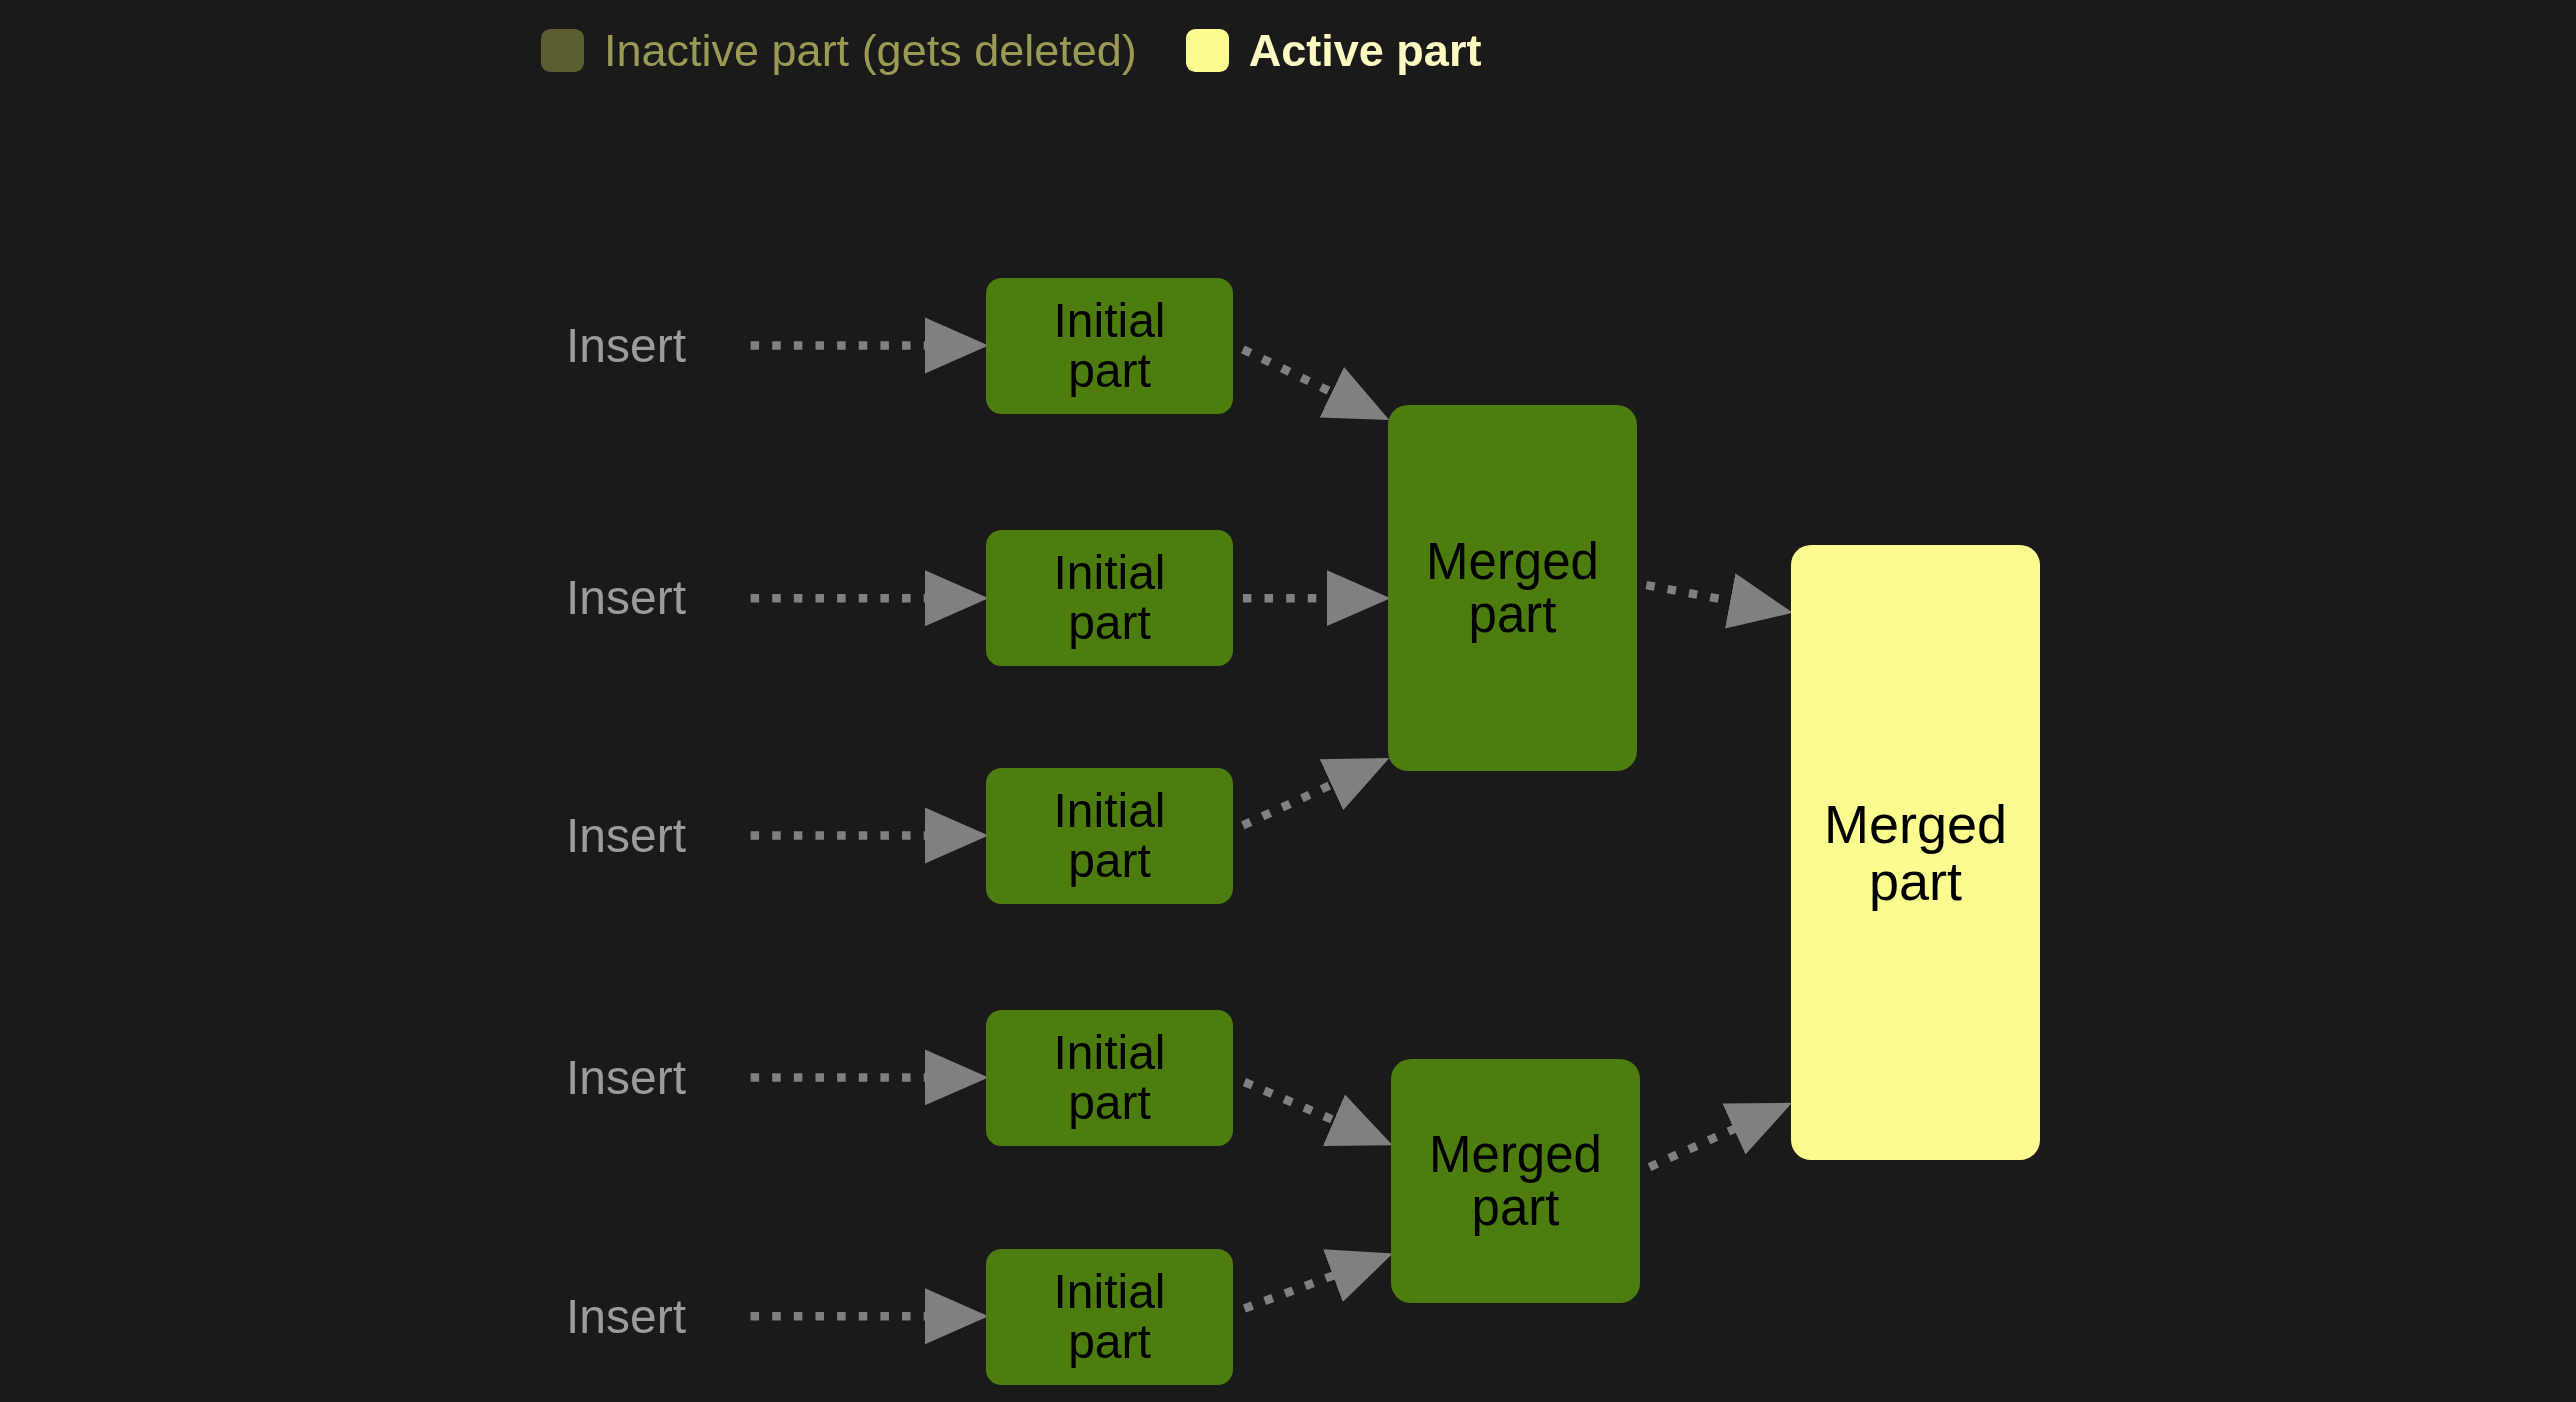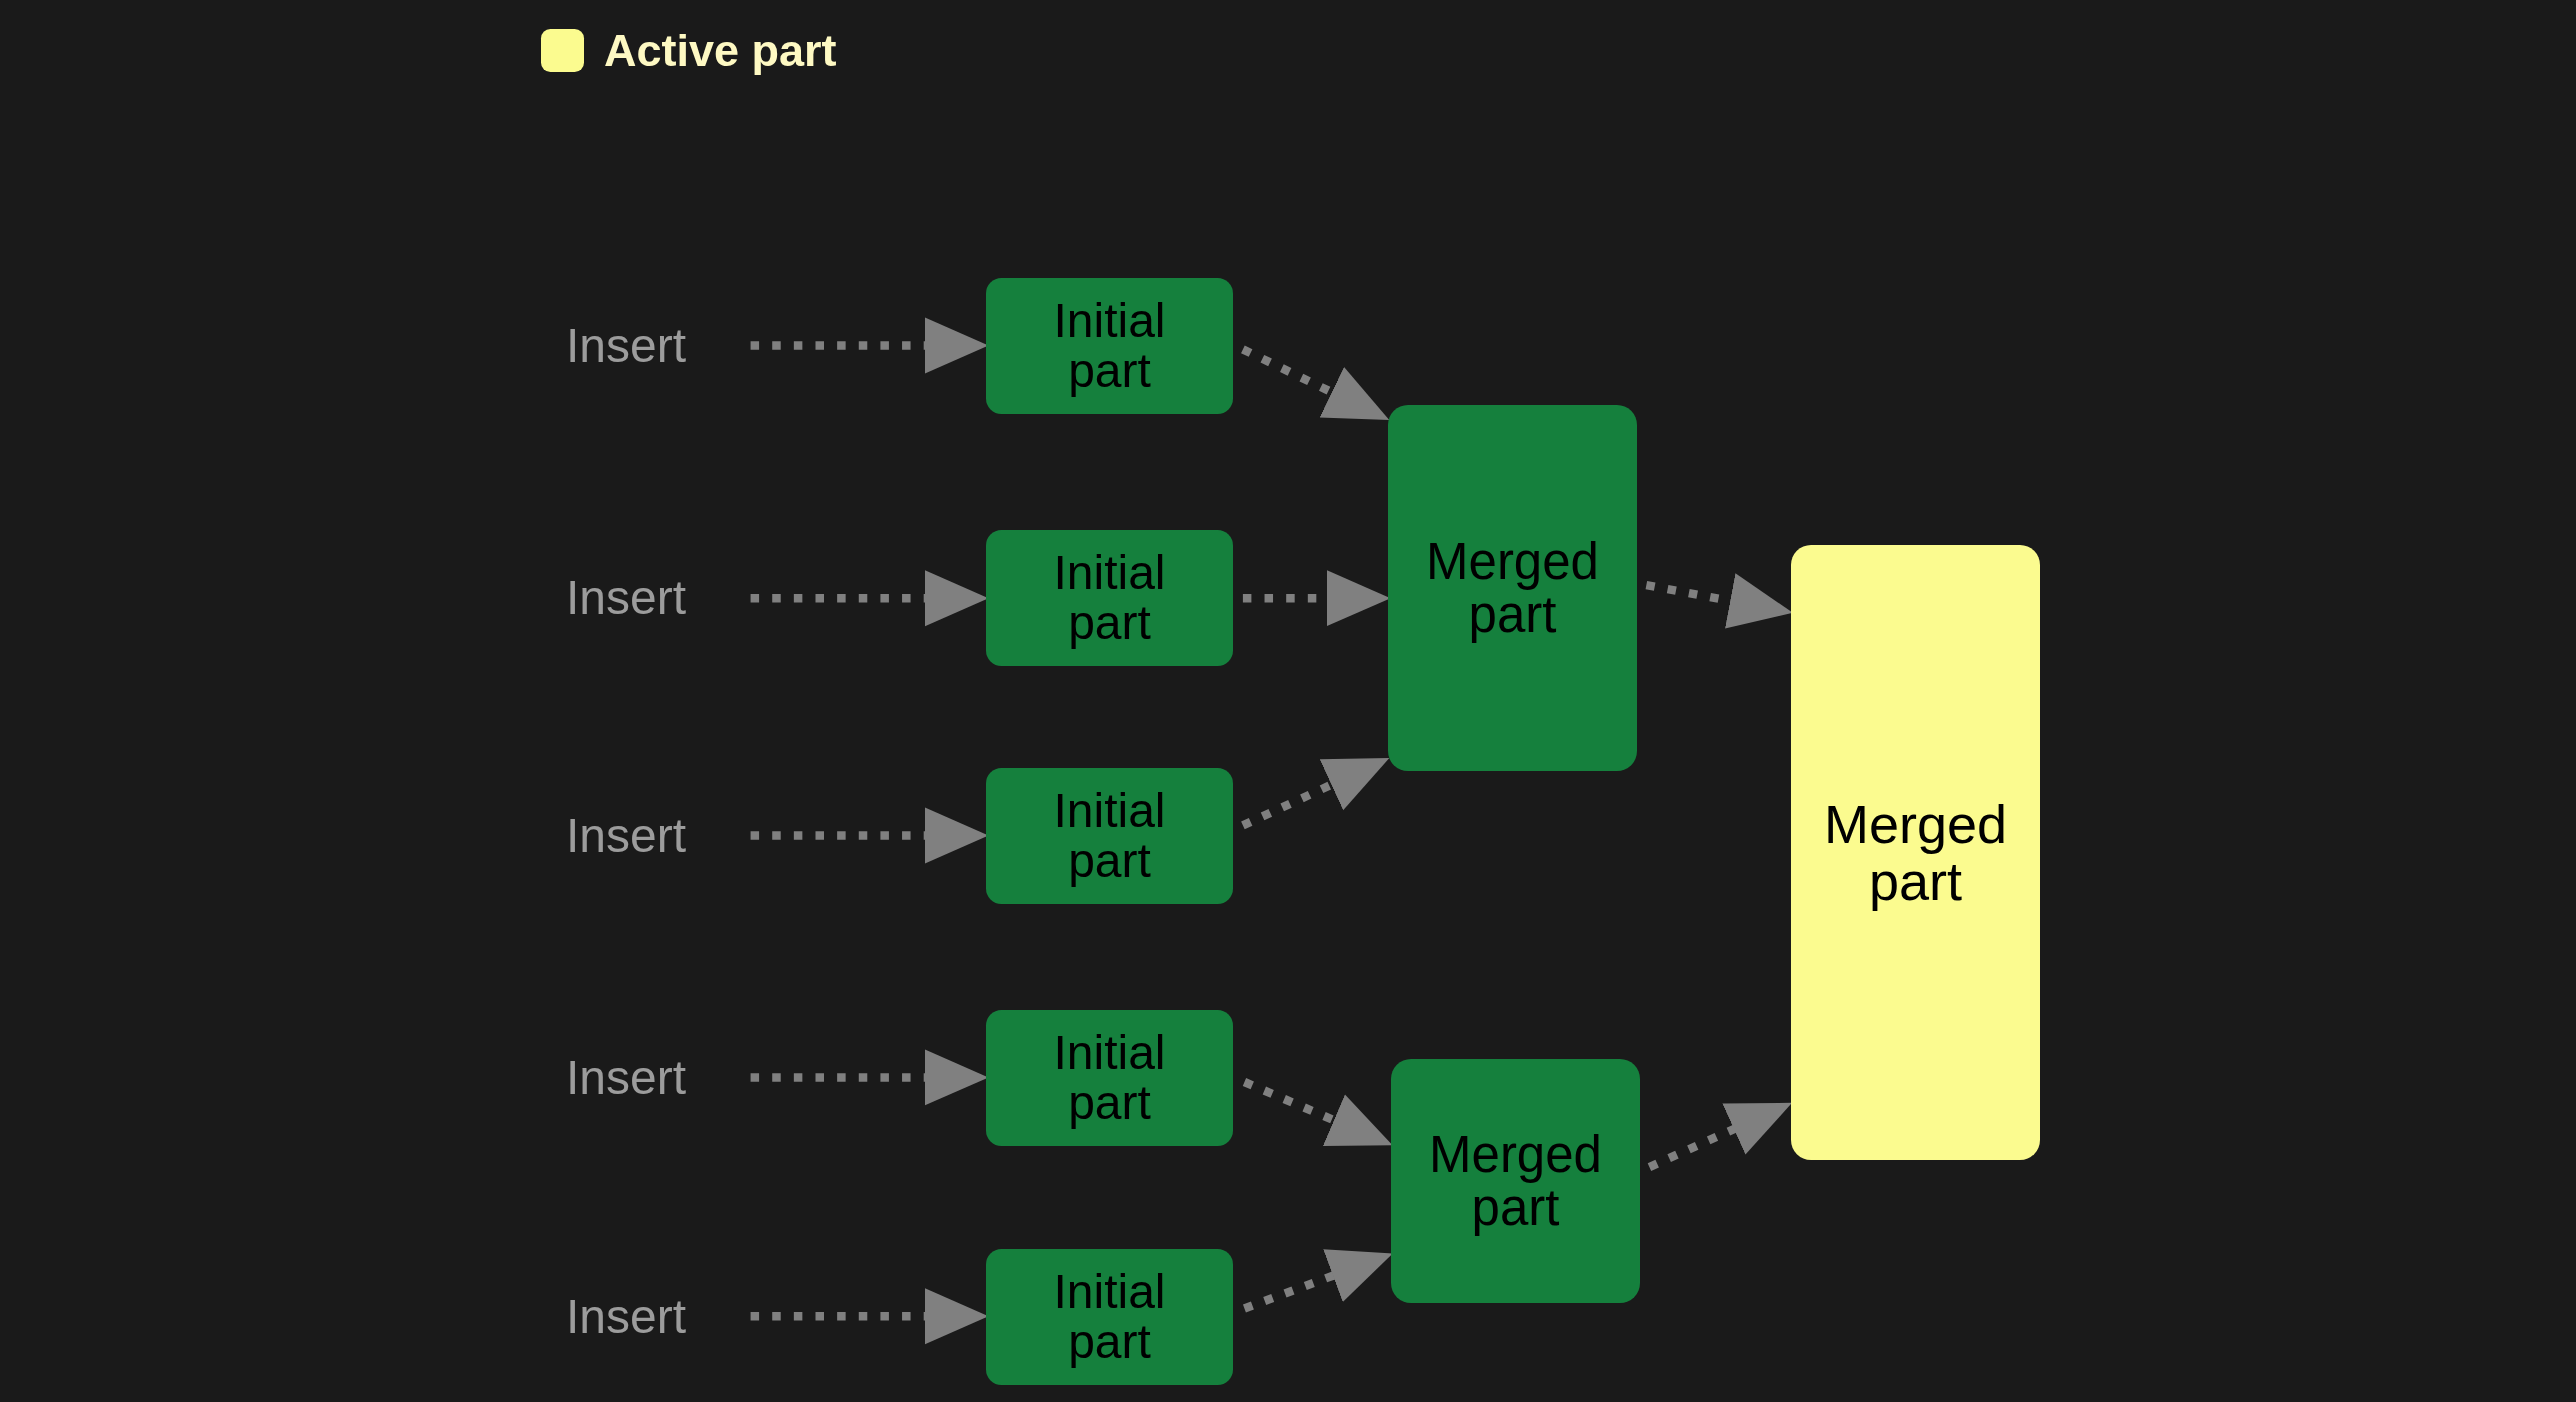--- a/index.html
+++ b/index.html
@@ -67,21 +67,21 @@
     box-sizing: border-box;
     display: flex;
     align-items: center;
     justify-content: center;
     text-align: center;
     color: #000000;
     border-radius: 17px;
     line-height: 1.04;
     white-space: pre-line;
   }
-  .node.inactive { background: #15803d; }
+  .node.inactive { background: #4d7c0f; }
   .node.active   { background: #fbfb8f; }
 
   .node.initial {
     width: 247px;
     height: 136px;
     font-size: 48px;
     border-radius: 15.5px;
   }
   .node.merged-mid {
     width: 249px;
@@ -100,20 +100,24 @@
     color: #9c9c9c;
     line-height: 1;
     white-space: nowrap;
     transform: translateY(-50%);
   }
 </style>
 </head>
 <body>
 
 <div id="legend">
+  <div class="legend-entry">
+    <span class="legend-swatch inactive"></span>
+    <span class="legend-label inactive">Inactive part (gets deleted)</span>
+  </div>
   <div class="legend-entry">
     <span class="legend-swatch active"></span>
     <span class="legend-label active">Active part</span>
   </div>
 </div>
 
 <div id="diagram">
 
   <svg id="arrow-layer" viewBox="0 0 3332 1814" xmlns="http://www.w3.org/2000/svg">
     <defs>

